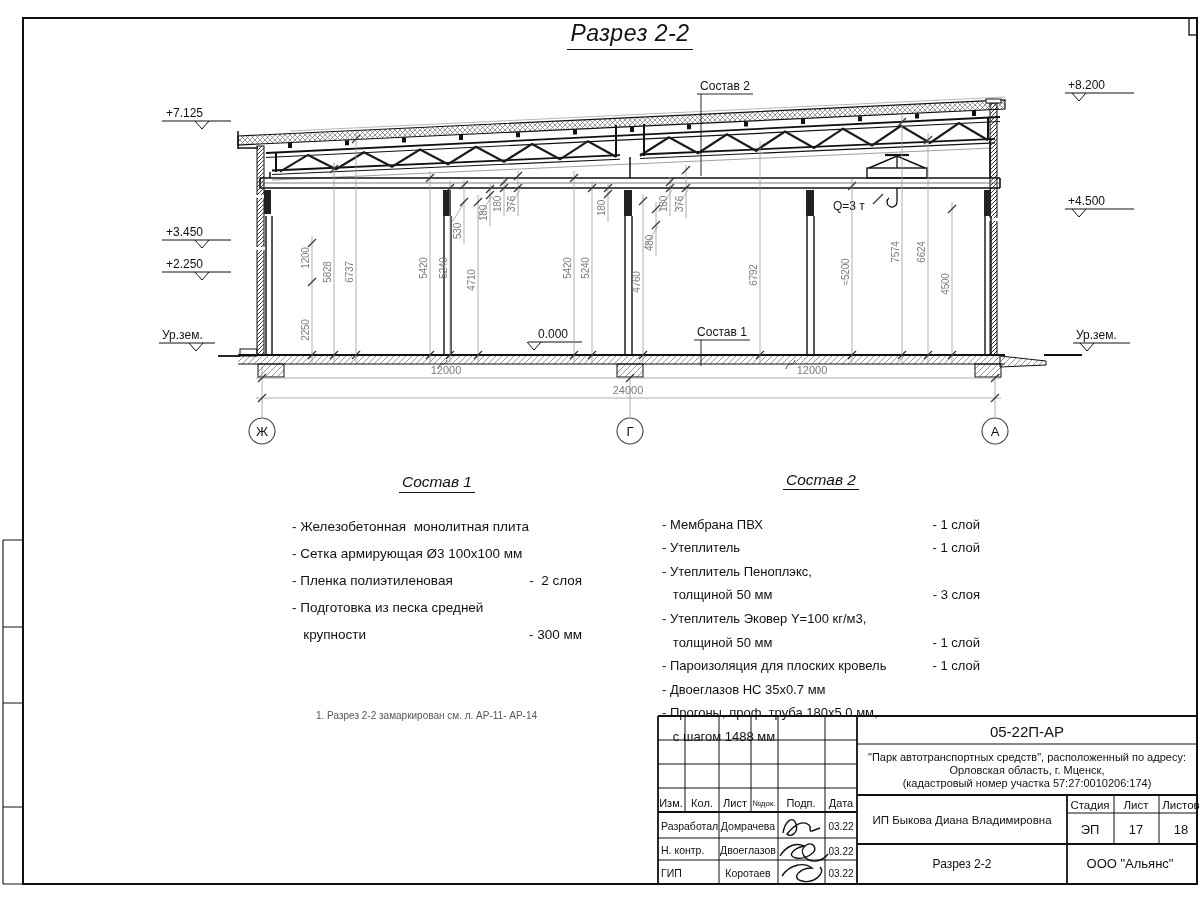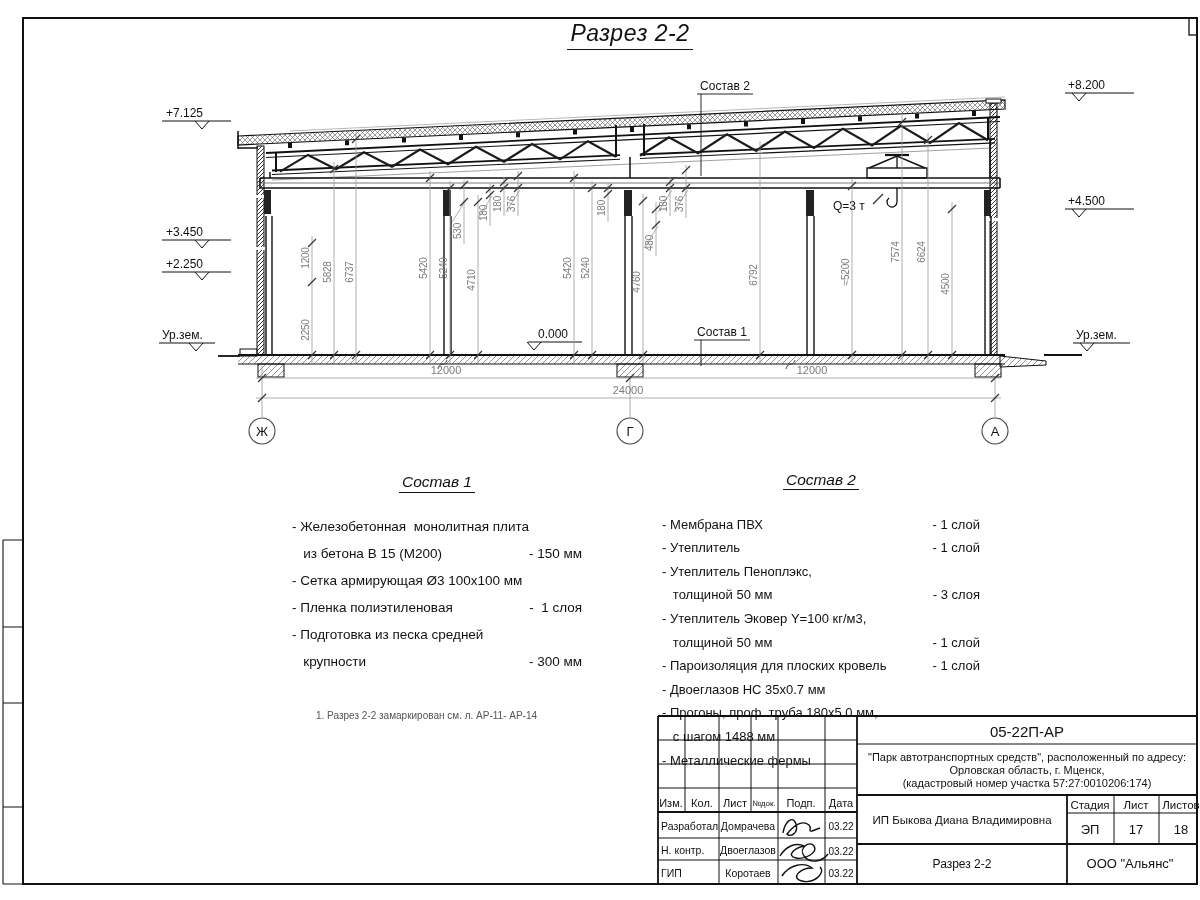--- a/index.html
+++ b/index.html
@@ -236,37 +236,35 @@
   </g>
 </svg>
 
   <div class="abs main-title">
     <span>Разрез 2-2</span>
   </div>
 
   <div class="abs sostav" id="sostav1">
     <div class="hdr"><span>Состав 1</span></div>
     <div class="row"><span>- Железобетонная  монолитная плита</span><span class="amt"></span></div>
-    <div class="row"><span>   из бетона В 15 (М200)</span><span class="amt">- 150 мм</span></div>
     <div class="row"><span>- Сетка армирующая Ø3 100x100 мм</span><span class="amt"></span></div>
-    <div class="row"><span>- Пленка полиэтиленовая</span><span class="amt">-  1 слоя</span></div>
+    <div class="row"><span>- Пленка полиэтиленовая</span><span class="amt">-  2 слоя</span></div>
     <div class="row"><span>- Подготовка из песка средней</span><span class="amt"></span></div>
     <div class="row"><span>   крупности</span><span class="amt">- 300 мм</span></div>
   </div>
 
   <div class="abs sostav" id="sostav2">
     <div class="hdr"><span>Состав 2</span></div>
     <div class="row"><span>- Мембрана ПВХ</span><span class="amt">- 1 слой</span></div>
     <div class="row"><span>- Утеплитель</span><span class="amt">- 1 слой</span></div>
     <div class="row"><span>- Утеплитель Пеноплэкс,</span><span class="amt"></span></div>
     <div class="row"><span>   толщиной 50 мм</span><span class="amt">- 3 слоя</span></div>
     <div class="row"><span>- Утеплитель Эковер Y=100 кг/м3,</span><span class="amt"></span></div>
     <div class="row"><span>   толщиной 50 мм</span><span class="amt">- 1 слой</span></div>
     <div class="row"><span>- Пароизоляция для плоских кровель</span><span class="amt">- 1 слой</span></div>
     <div class="row"><span>- Двоеглазов НС 35x0.7 мм</span><span class="amt"></span></div>
     <div class="row"><span>- Прогоны, проф. труба 180x5.0 мм,</span><span class="amt"></span></div>
     <div class="row"><span>   с шагом 1488 мм</span><span class="amt"></span></div>
-    <div class="row"><span>- Металлические фермы</span><span class="amt"></span></div>
   </div>
 
   <div class="abs note">1. Разрез 2-2 замаркирован см. л. АР-11- АР-14</div>
 
 </div>
 
 </body></html>

